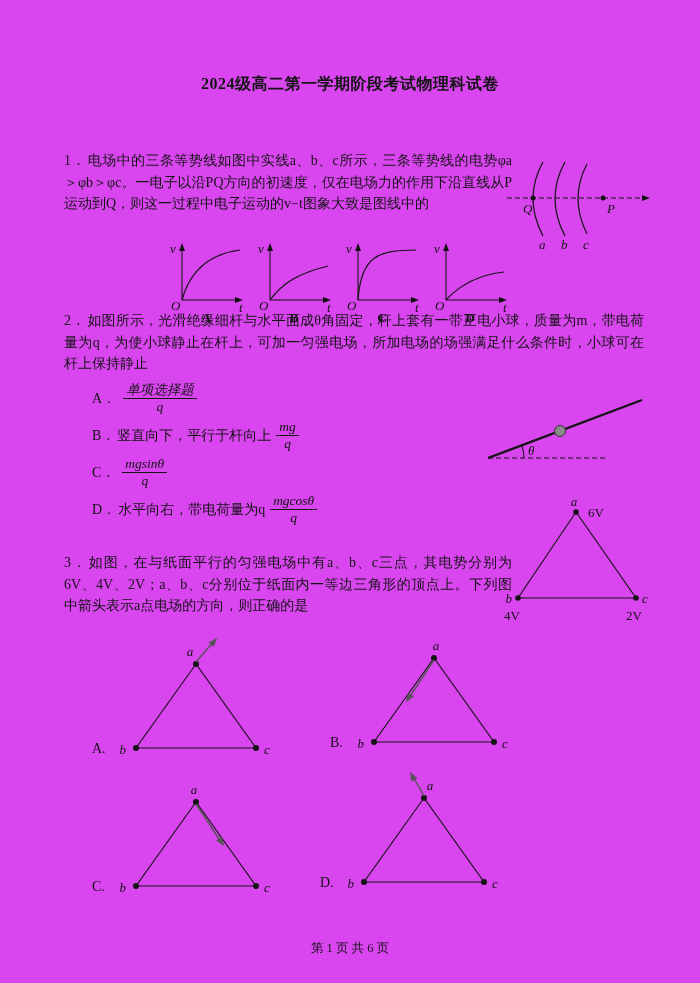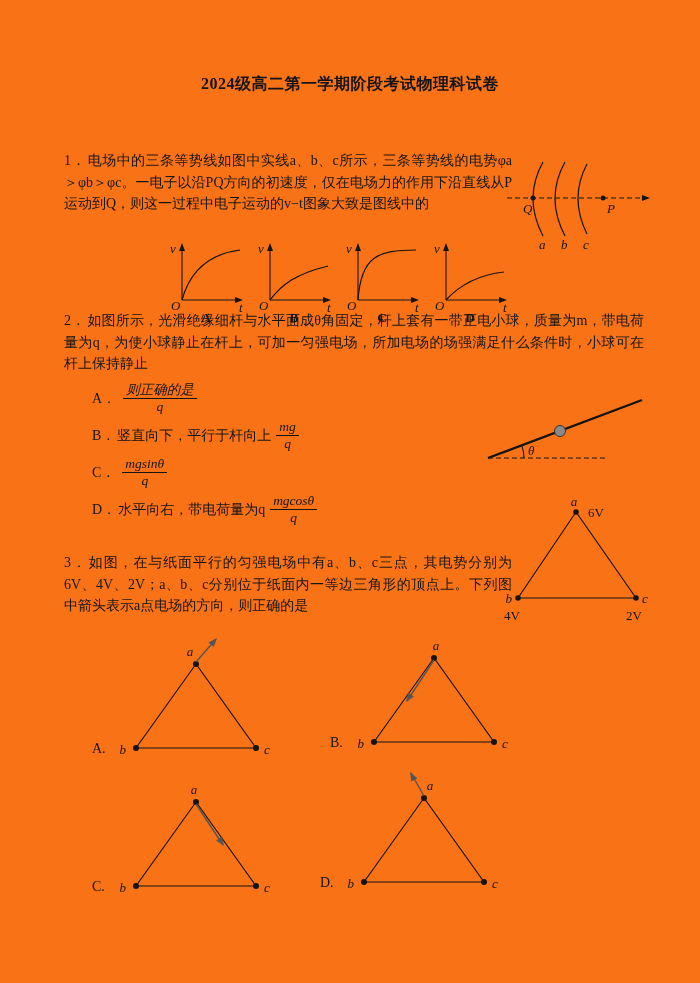--- a/index.html
+++ b/index.html
@@ -1,17 +1,17 @@
 <!DOCTYPE html>
 <html><head>
 <meta charset="utf-8">
 <style>
   html,body{margin:0;padding:0;background:#e8e8e8;}
   .page{
-    position:relative;width:700px;height:983px;margin:0 auto;background:#f97316;
+    position:relative;width:700px;height:983px;margin:0 auto;background:#d946ef;
     font-family:"Liberation Serif","DejaVu Serif",serif;color:#141414;overflow:hidden;
   }
   .title{position:absolute;top:74px;left:0;right:0;text-align:center;
     font-size:16px;font-weight:600;letter-spacing:.5px;}
   .section{position:absolute;top:128px;left:64px;width:590px;font-size:14px;}
   .bold{font-weight:bold;}
   .qtext{font-size:14px;line-height:1.55;text-align:justify;}
   .q1{position:absolute;top:150px;left:64px;width:448px;}
   .q2{position:absolute;top:310px;left:64px;width:580px;}
   .q3{position:absolute;top:552px;left:64px;width:448px;}
@@ -126,21 +126,21 @@
   </div>
 
   <div class="qtext q2">
     <span class="qnum">2．</span><span>如图所示，光滑绝缘细杆与水平面成θ角固定，杆上套有一带正电小球，质量为m，带电荷量为q，为使小球静止在杆上，可加一匀强电场，所加电场的场强满足什么条件时，小球可在杆上保持静止</span>
   </div>
 
   <div class="options">
     <div class="opt-row">
       <span class="opt-label">A．</span>
       <span class="frac">
-        <span class="num">则正确的是</span>
+        <span class="num">单项选择题</span>
         <span class="den">q</span>
       </span>
     </div>
     <div class="opt-row">
       <span class="opt-label">B．</span>
       <span>竖直向下，平行于杆向上</span>
       <span class="frac">
         <span class="num">mg</span>
         <span class="den">q</span>
       </span>
@@ -232,14 +232,15 @@
     <circle class="dot" cx="108" cy="28" r="3"></circle>
     <circle class="dot" cx="48" cy="112" r="3"></circle>
     <circle class="dot" cx="168" cy="112" r="3"></circle>
     <line class="arrow" x1="108" y1="26" x2="95" y2="3"></line>
     <path class="arrowhead" d="M0,0 L-9,3.5 L-9,-3.5 Z" transform="translate(94,2) rotate(-119)"></path>
     <text class="sv-i" x="114" y="20" text-anchor="middle">a</text>
     <text class="sv-i" x="38" y="118" text-anchor="end">b</text>
     <text class="sv-i" x="176" y="118">c</text>
   </svg>
 
+  <div class="footer">第 1 页 共 6 页</div>
 
 </div>
 
 </body></html>

